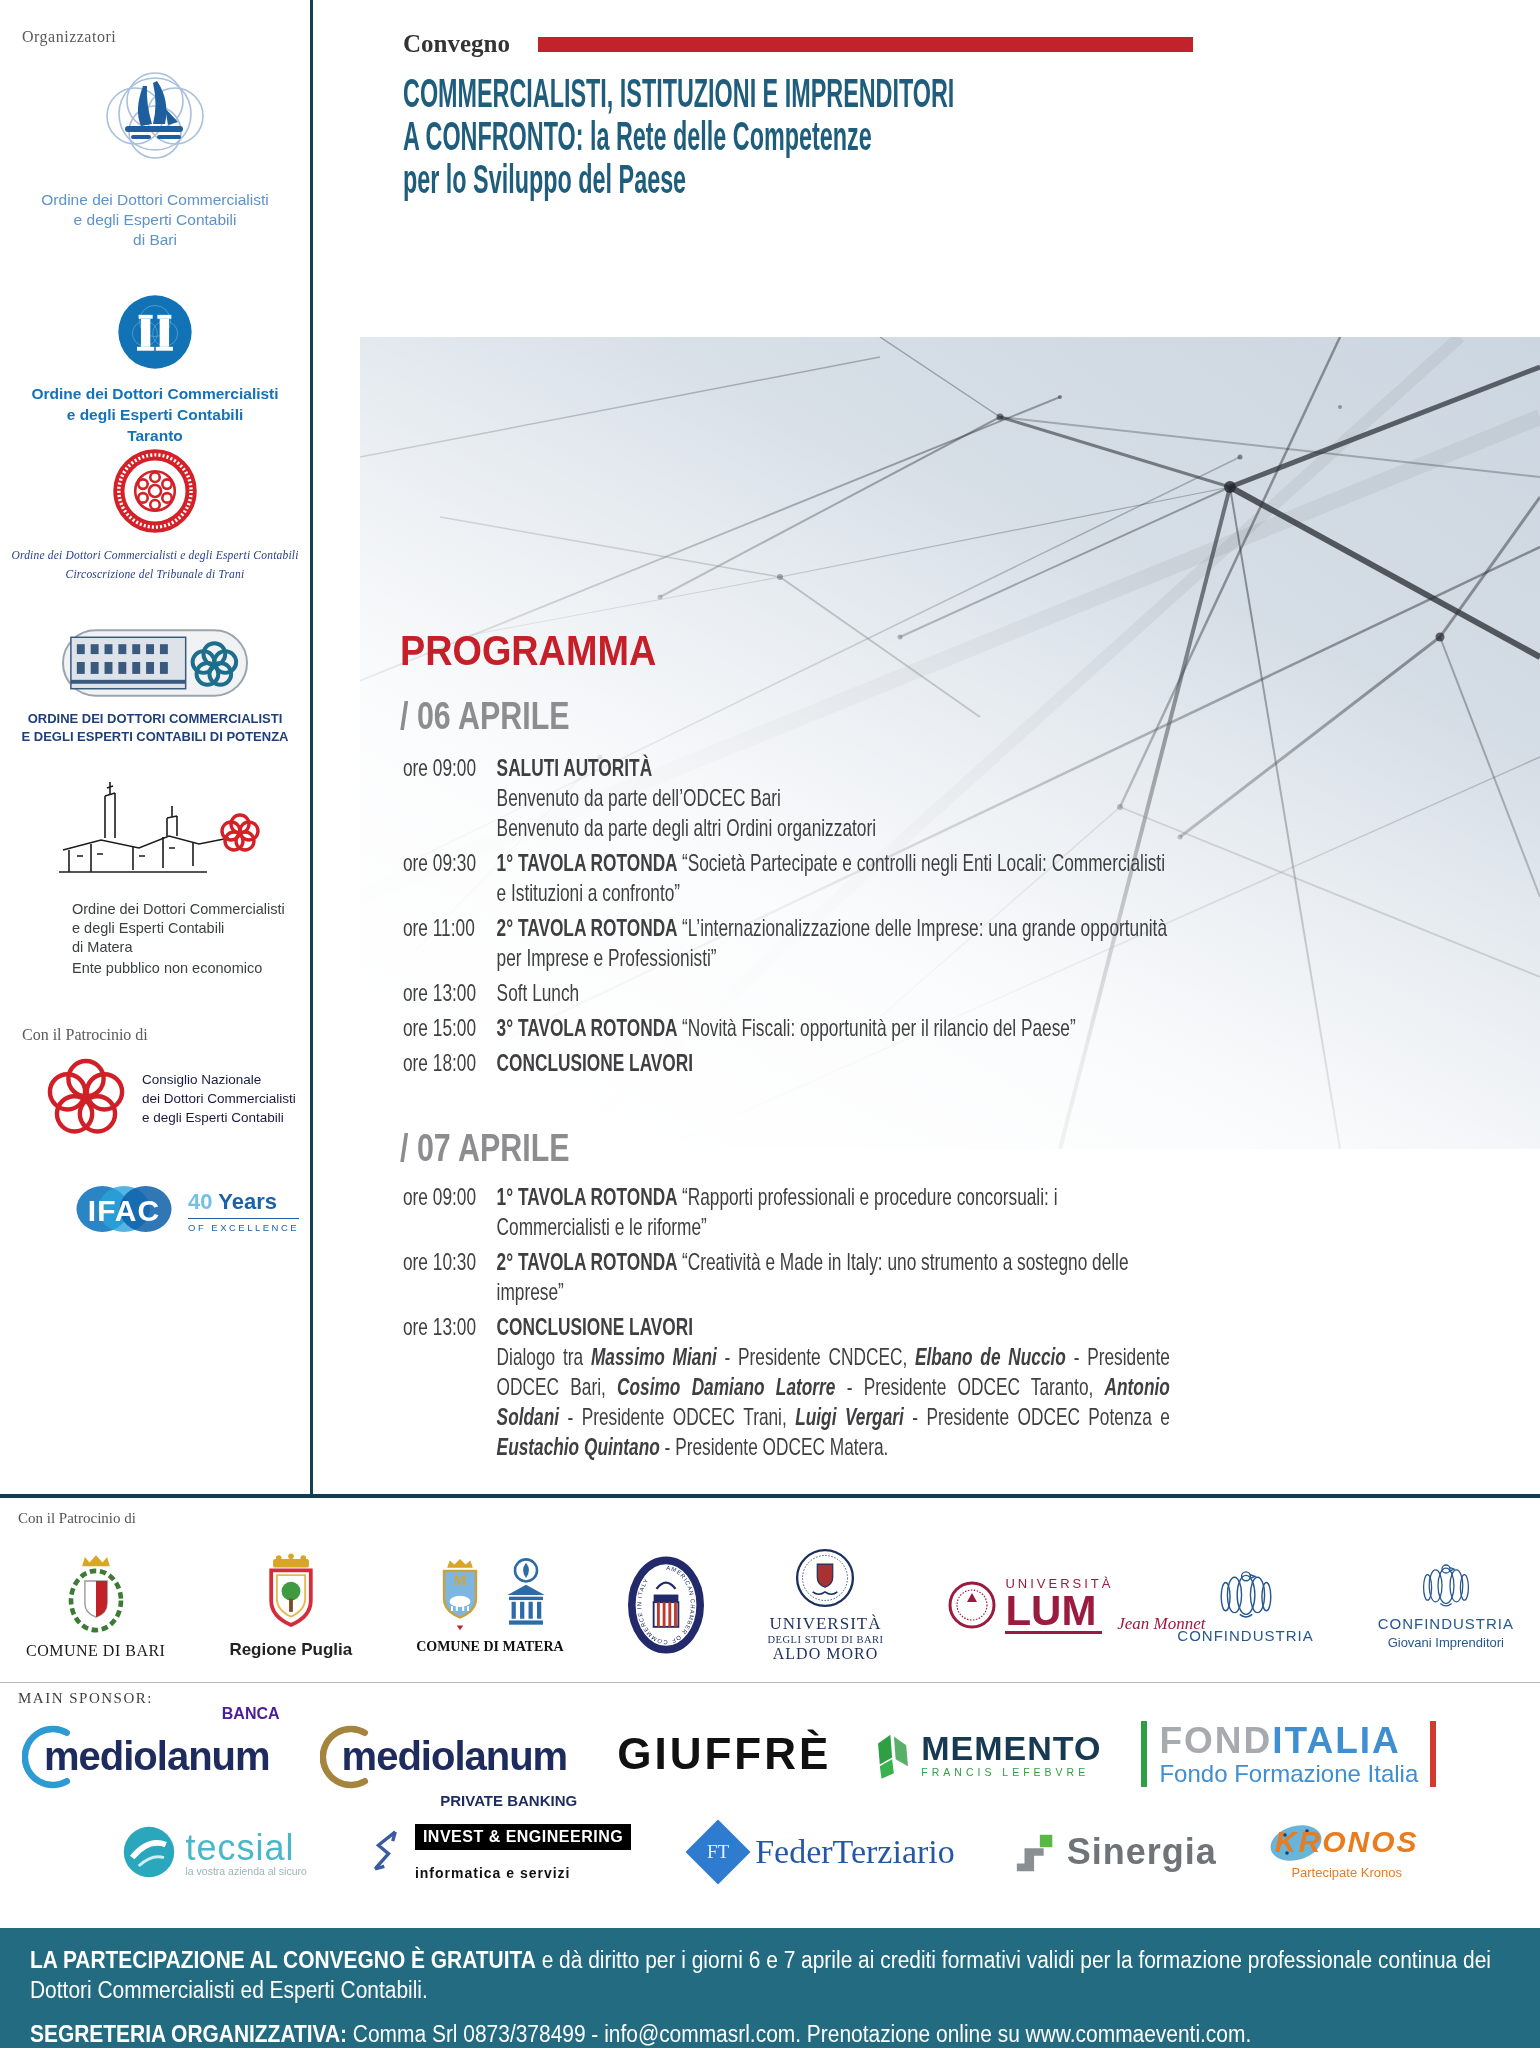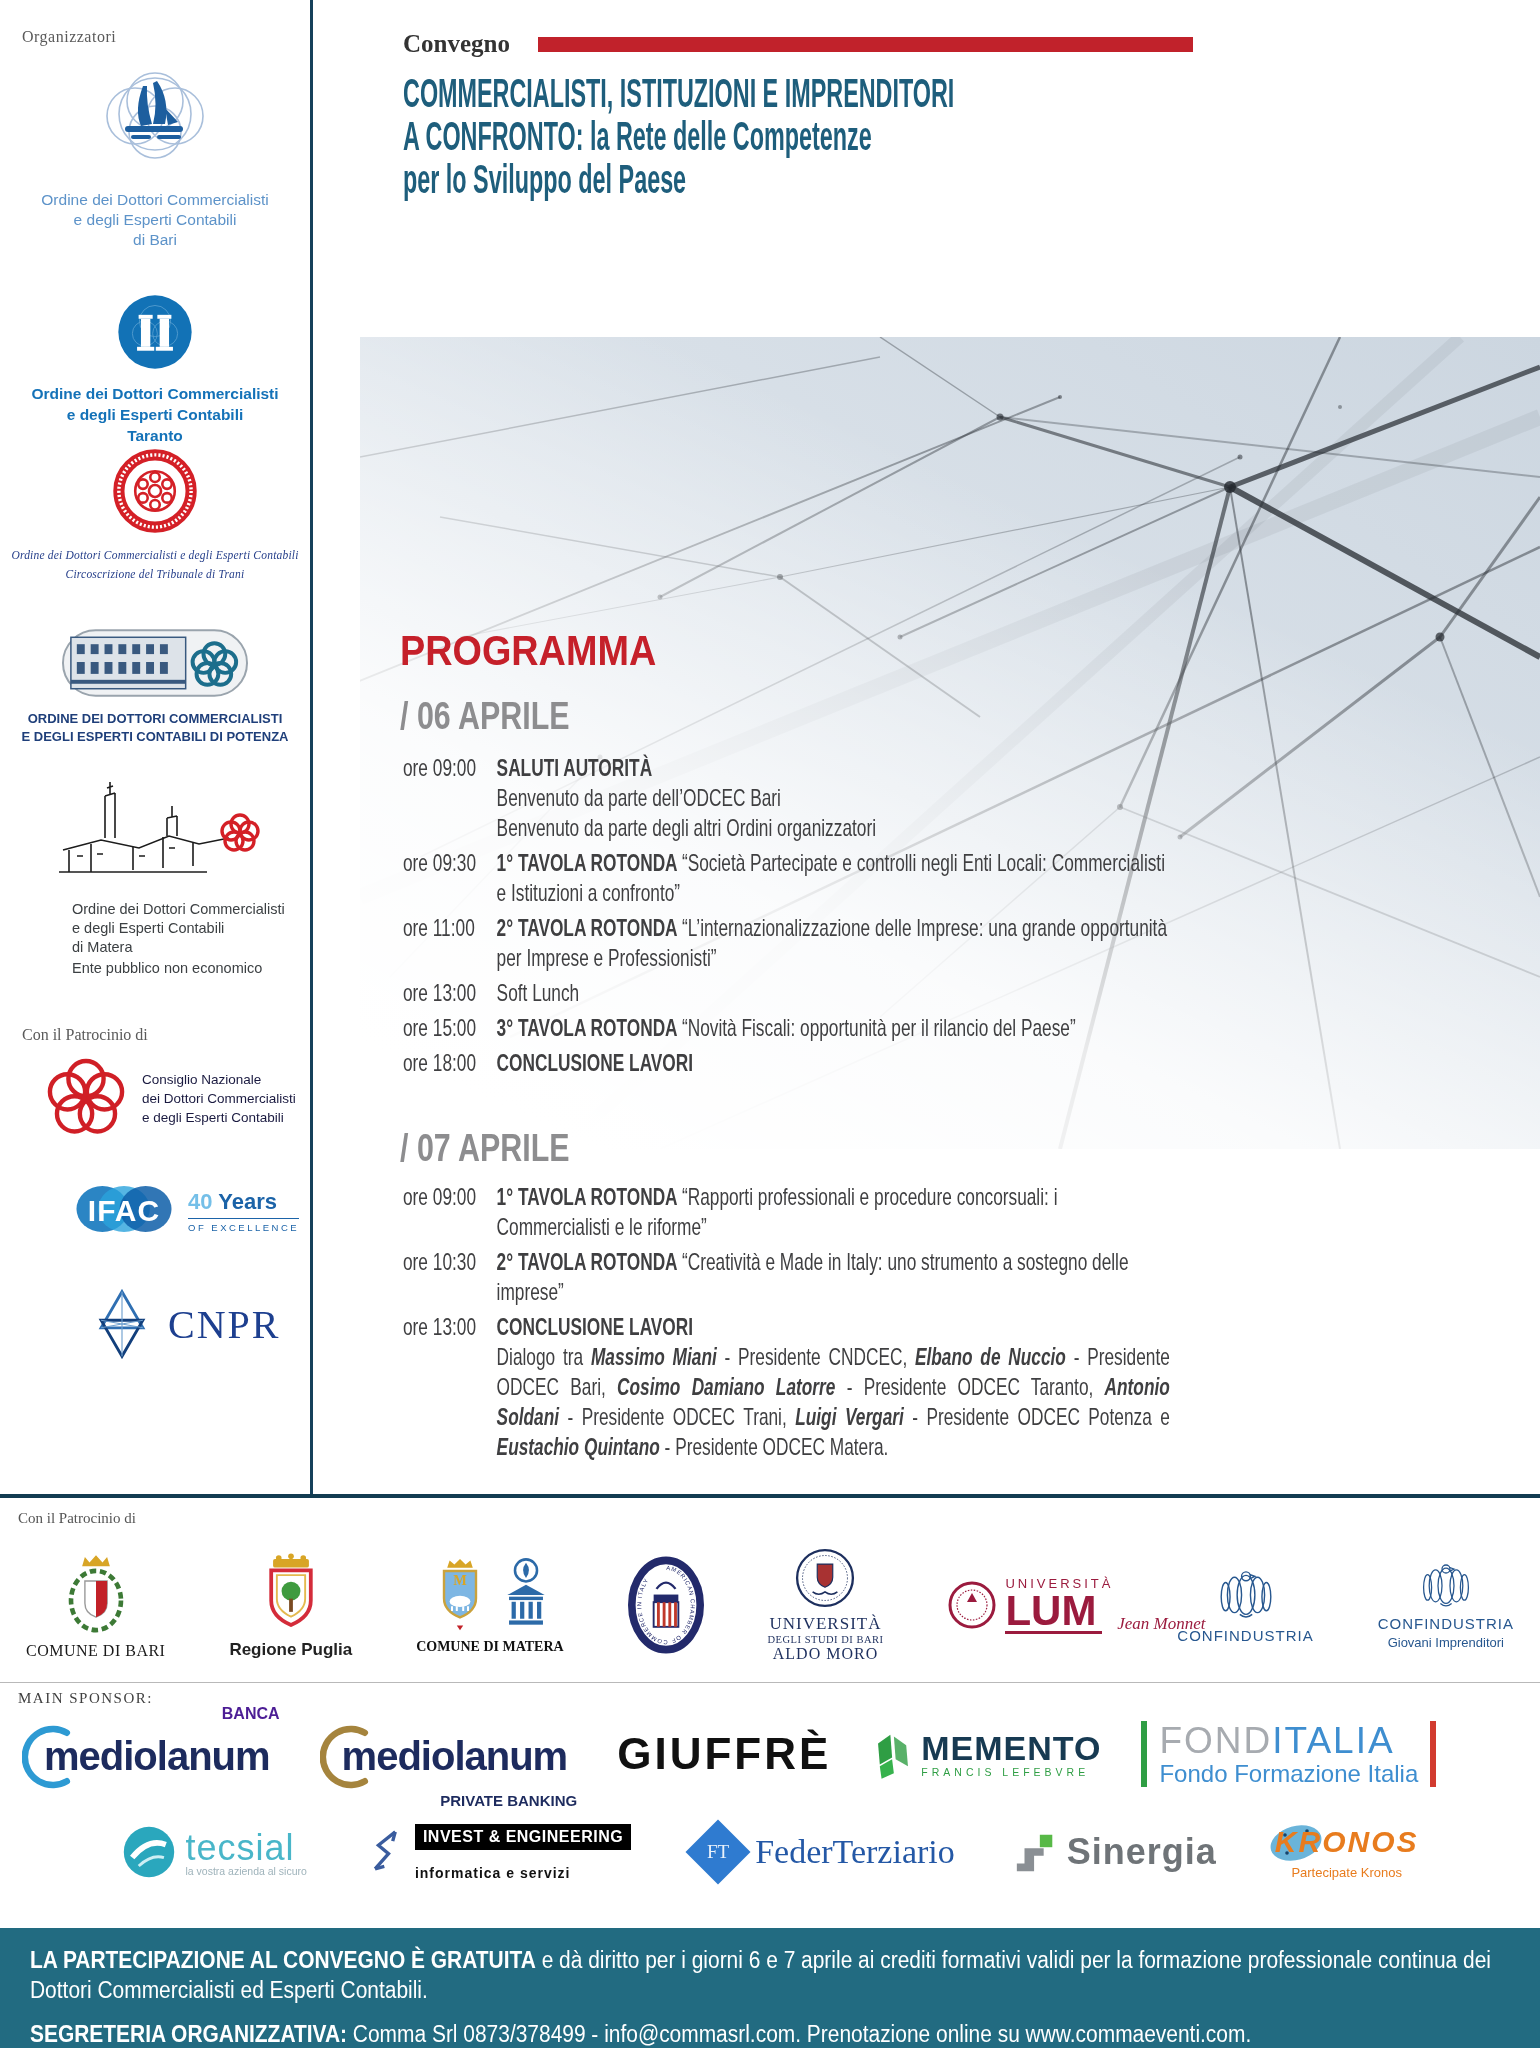--- a/index.html
+++ b/index.html
@@ -100,21 +100,21 @@
   .bm-word { font-size:40px; font-weight:bold; color:#1d2b5e; letter-spacing:-1px; margin-left:-34px; }
   .bm-tag-top { position:absolute; right:0; top:-4px; font-size:16px; font-weight:bold; color:#4c1d95; }
   .bm-tag-bot { position:absolute; right:0; bottom:-10px; font-size:15px; font-weight:bold; color:#1d2b5e; }
   .giuffre { font-size:44px; font-weight:600; letter-spacing:3px; color:#111; }
   .memento { display:flex; align-items:center; gap:6px; }
   .memento-word { font-size:34px; font-weight:600; color:#173a52; letter-spacing:1px; }
   .memento-tag { font-size:10.5px; letter-spacing:4px; color:#2f9e44; margin-top:-2px; }
   .fond { display:flex; align-items:center; gap:12px; }
   .fond .bar { width:6px; height:66px; }
   .fond .bar.g { background:#2f9e44; } .fond .bar.r { background:#d23b2f; }
-  .fond-word { font-size:37px; font-weight:normal; letter-spacing:2px; }
+  .fond-word { font-size:37px; font-weight:bold; letter-spacing:2px; }
   .fond-word .p1 { color:#a7abb0; } .fond-word .p2 { color:#3e8ed0; }
   .fond-tag { font-size:24px; color:#3e8ed0; margin-top:-2px; }
   .sp { display:flex; align-items:center; gap:8px; }
   .tec-word { font-size:36px; color:#49b6c9; letter-spacing:1px; }
   .tec-tag { font-size:10.5px; color:#9fb3bb; margin-top:-4px; }
   .inv-col { display:flex; flex-direction:column; gap:15px; }
   .inv-box { background:#000; color:#fff; font-size:16px; font-weight:bold; padding:4px 8px; letter-spacing:.5px; }
   .inv-tag { font-size:14px; font-weight:bold; color:#111; letter-spacing:1px; }
   .ft-diamond { width:46px; height:46px; background:#2f7bd0; transform:rotate(45deg); display:flex; align-items:center; justify-content:center; margin:0 6px; }
   .ft-diamond span { transform:rotate(-45deg); color:#eaf2fb; font-family:"Liberation Serif", serif; font-size:19px; }
@@ -296,28 +296,20 @@
         <ellipse cx="105" cy="45" rx="36" ry="32" fill="#0d5ea8" opacity=".85"></ellipse>
       </svg>
       <div class="ifac-word">IFAC</div>
     </div>
     <div class="ifac-right">
       <div class="y1"><b>40</b><span> Years</span></div>
       <div class="y2">OF EXCELLENCE</div>
     </div>
   </div>
 
-  <div class="cnpr">
-    <svg width="76" height="76" viewBox="0 0 80 80">
-      <path d="M40 6 L62 44 L18 44 Z" fill="none" stroke="#2f6fb2" stroke-width="3"></path>
-      <path d="M40 74 L18 36 L62 36 Z" fill="none" stroke="#123f7c" stroke-width="3"></path>
-      <path d="M40 6 L40 74 M18 36 L62 44 M62 36 L18 44" stroke="#6fa0cf" stroke-width="1.2" fill="none"></path>
-    </svg>
-    <div class="cnpr-word">CNPR</div>
-  </div>
 
 
   <div class="vrule"></div>
   <div class="hrule-dark"></div>
   <div class="hrule-thin"></div>
 
   <div class="kicker">Convegno</div>
   <div class="redbar"></div>
   <div class="title">
     <div>COMMERCIALISTI, ISTITUZIONI E IMPRENDITORI</div>

